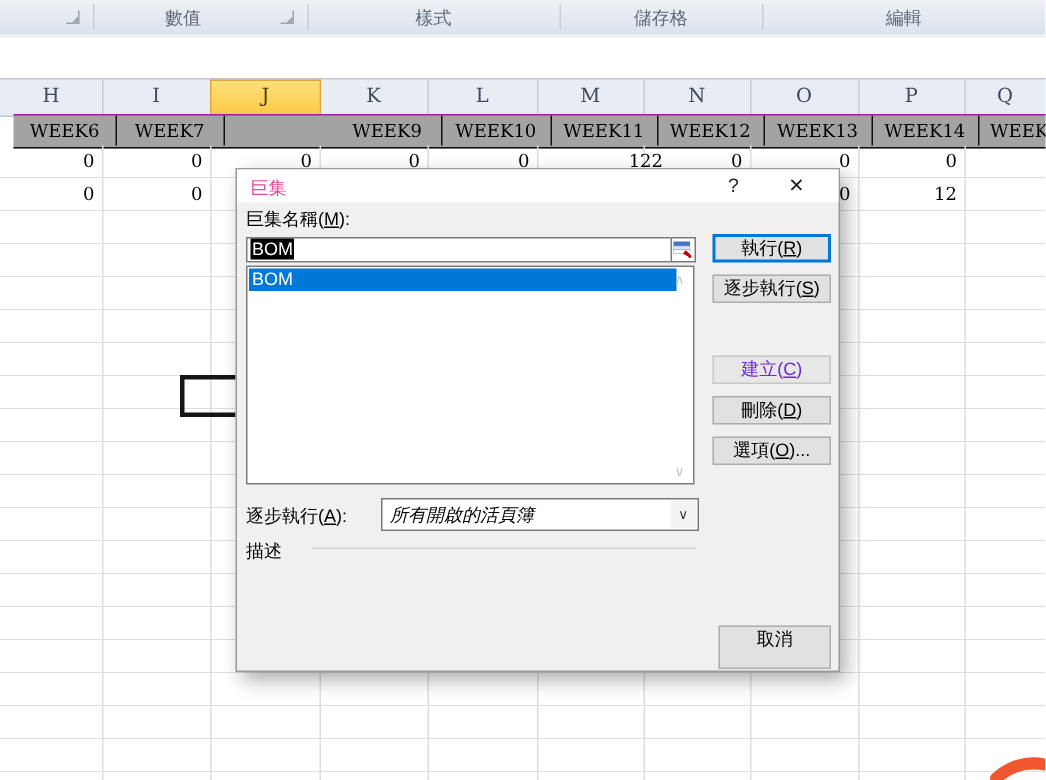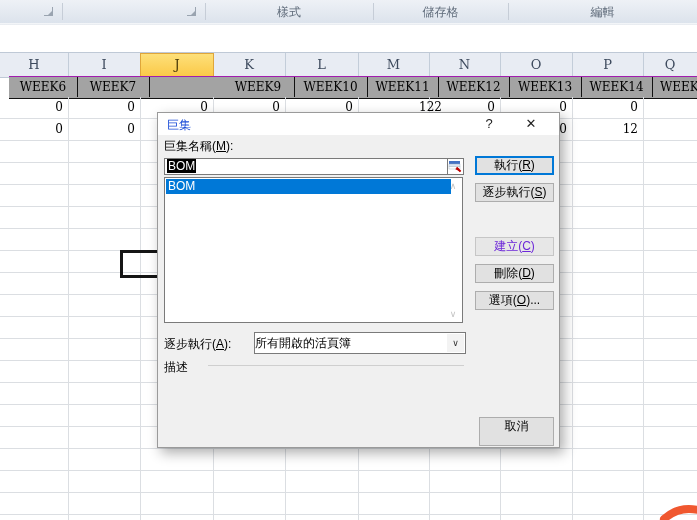--- a/index.html
+++ b/index.html
@@ -38,55 +38,56 @@
   .vgrid{top:97px;width:1px;height:423px;background:#dbdee2;}
   .hgrid{left:0;top:97px;width:697px;height:423px;
     background:repeating-linear-gradient(to bottom,transparent 0 21px,#dbdee2 21px 22px);}
   .num{height:16px;line-height:16px;text-align:right;font-size:12px;color:#000;padding-right:5px;}
   .active-cell{left:120px;top:250px;width:42px;height:22px;border:3px solid #151515;}
 
   
   .dlg{left:157px;top:112px;width:401px;height:334px;background:#f0f0f0;
     border:1px solid #9a9a9a;box-shadow:4px 5px 12px rgba(0,0,0,.32);font-size:12px;color:#000;}
   .dlg-title{left:0;top:0;width:100%;height:22px;background:#fff;}
-  .dlg-title-text{left:9px;top:4px;font-size:12px;color:#1d4ed8;}
+  .dlg-title-text{left:9px;top:4px;font-size:12px;color:#ec4899;}
   .cap-btn{top:2px;width:26px;height:18px;text-align:center;line-height:18px;
     font-size:13px;color:#222;cursor:pointer;}
   .mn{text-decoration:underline;}
   .field-label{font-size:12px;color:#000;}
   .tbox{left:6px;top:45px;width:281px;height:15px;background:#fff;border:1px solid #7a7a7a;
     font-size:12px;line-height:15px;padding-left:2px;}
   .tbox .sel{background:#000;color:#fff;padding:0 1px;}
   .rsel-btn{left:289px;top:45px;width:17px;height:17px;background:#fff;border:1px solid #7a7a7a;
     box-sizing:border-box;}
   .lbox{left:6px;top:64px;width:297px;height:144px;background:#fff;border:1px solid #7a7a7a;}
   .litem{left:1px;top:1px;width:283px;height:15px;background:#0078d7;color:#fff;
     font-size:12px;line-height:15px;padding-left:2px;}
   .sb-arrow{right:3px;width:12px;text-align:center;font-size:9px;color:#c3c3c3;}
   .combo{left:96px;top:219px;width:210px;height:20px;background:#fff;border:1px solid #7a7a7a;
     line-height:20px;font-size:12px;}
-  .combo-text{}
+  .combo-text{padding-left:5px;font-style:italic;}
   .combo-arrow{position:absolute;right:1px;top:1px;width:17px;height:18px;background:#f3f3f3;
     text-align:center;line-height:18px;font-size:9px;color:#333;}
   .sepline{left:50px;top:252px;width:256px;height:1px;background:#cfcfcf;}
   .btn{left:317px;width:79px;height:19px;background:#e1e1e1;border:1px solid #adadad;
     box-sizing:border-box;text-align:center;line-height:17px;font-size:12px;color:#000;cursor:pointer;}
   .btn.default{border:2px solid #0078d7;line-height:15px;}
   .btn.disabled{color:#6d28d9;border-color:#c6c6c6;background:#e7e7e7;cursor:default;}
   .btn-cancel{left:321px;top:304px;width:75px;height:29px;}
 
   
   .annot{left:640px;top:495px;}
 </style>
 </head>
 <body>
 
 <div class="abs ribbon">
   <div class="abs launcher" style="left:44px"></div>
   <div class="abs rdivider" style="left:62px"></div>
+  <div class="abs rgroup-label" style="left:62px;width:120px">數值</div>
   <div class="abs launcher" style="left:187px"></div>
   <div class="abs rdivider" style="left:205px"></div>
   <div class="abs rgroup-label" style="left:205px;width:168px">樣式</div>
   <div class="abs rdivider" style="left:373px"></div>
   <div class="abs rgroup-label" style="left:373px;width:135px">儲存格</div>
   <div class="abs rdivider" style="left:508px"></div>
   <div class="abs rgroup-label" style="left:508px;width:189px">編輯</div>
 </div>
 
 <div class="abs fbar"></div>

